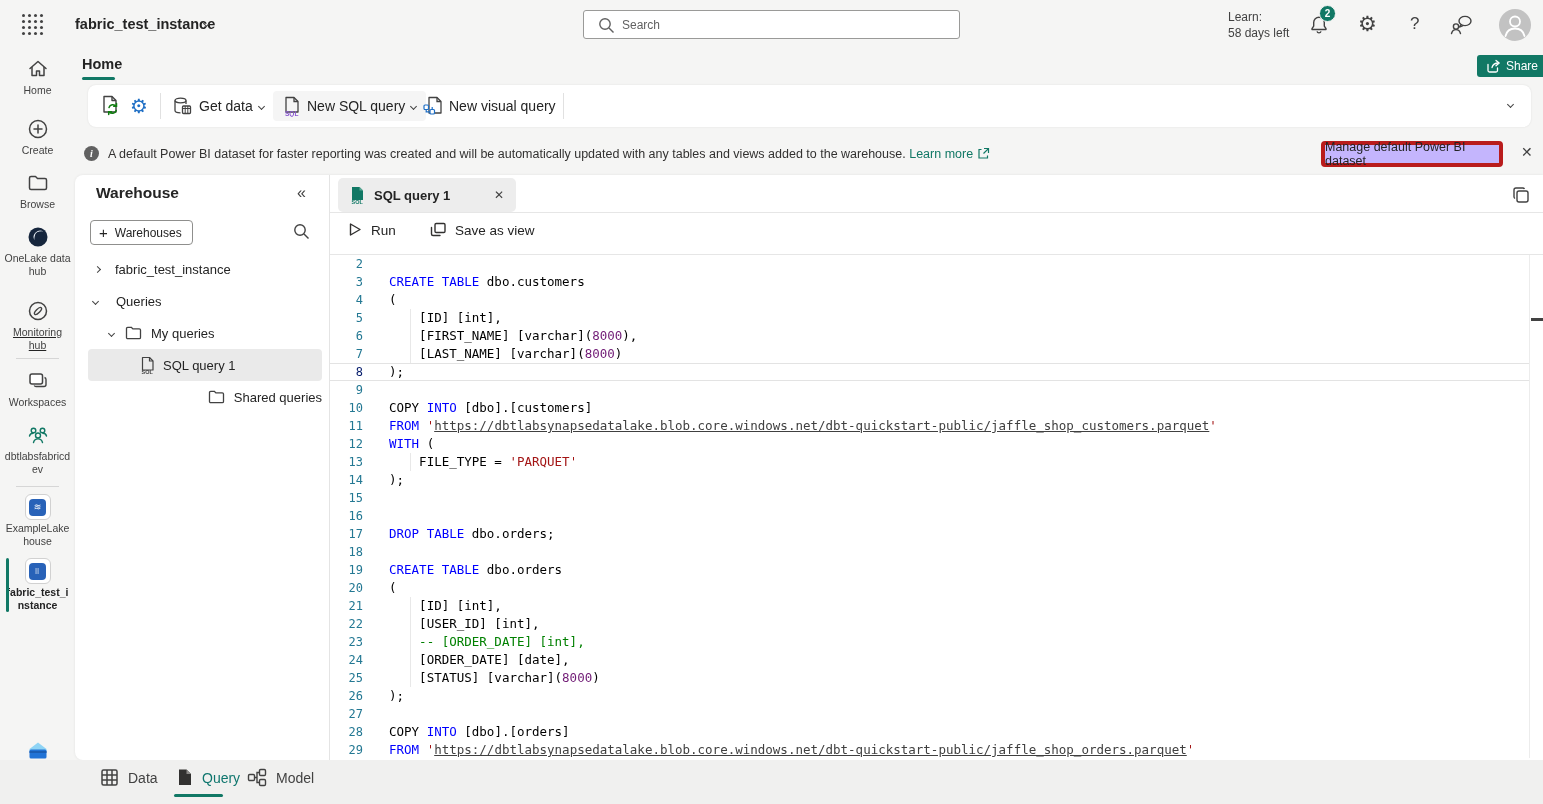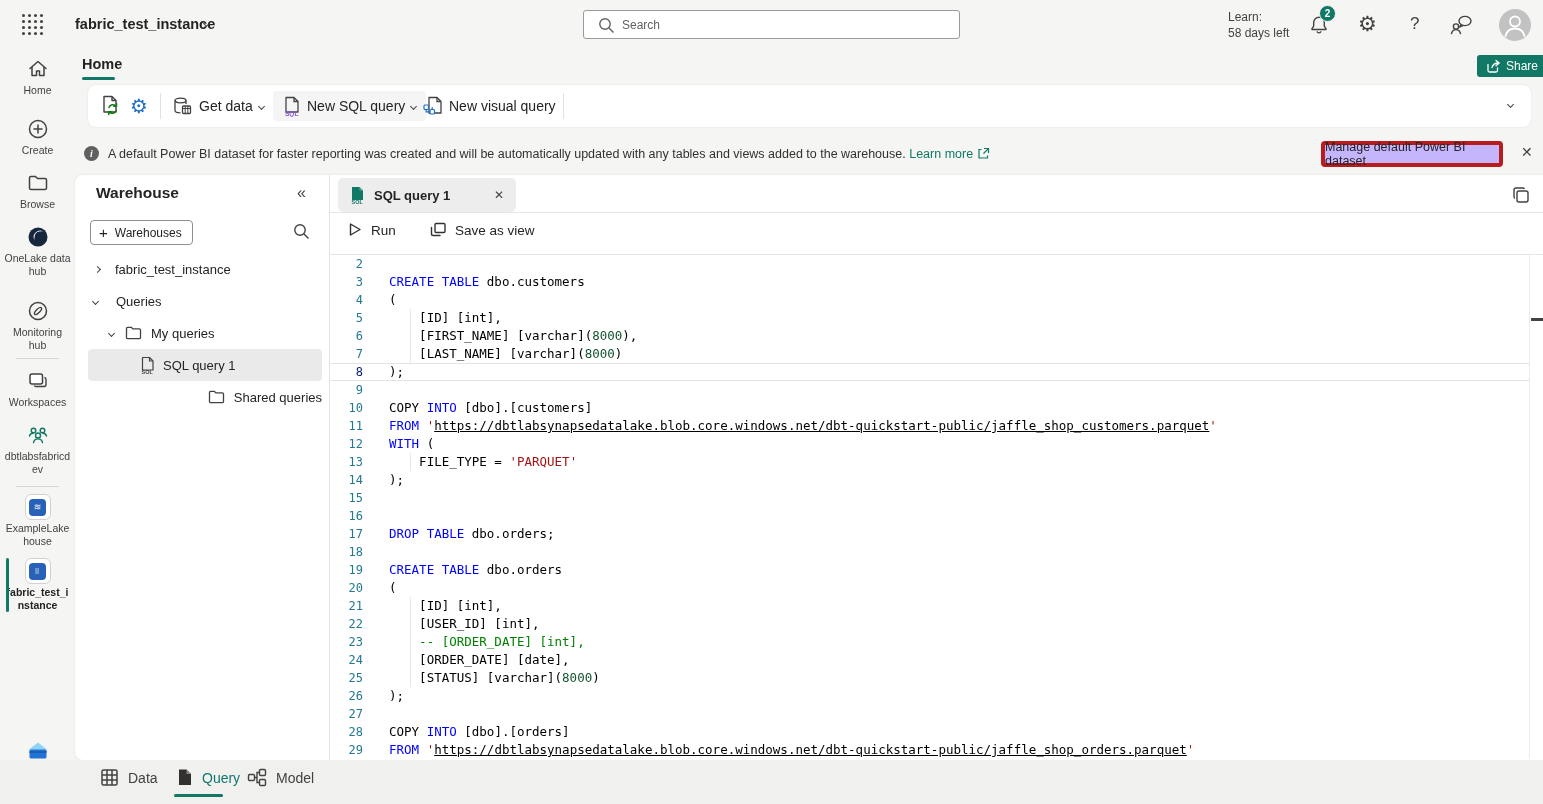--- a/index.html
+++ b/index.html
@@ -78,22 +78,22 @@
   .runbar-border { left:330px; top:254px; width:1213px; height:1px; background:#e6e6e6; }
 
   
   .code-area { left:330px; top:255px; width:1199px; height:503px; overflow:hidden; font-family:"DejaVu Sans Mono","Liberation Mono",monospace; font-size:12.5px; }
   .code-line { position:relative; height:18px; line-height:18px; white-space:pre; }
   .code-line .ln { position:absolute; left:0; width:33px; text-align:right; color:#237893; font-size:12px; }
   .code-line .lt { position:absolute; left:59px; color:#000; }
   .code-line.active { border-top:1px solid #e3e3e3; border-bottom:1px solid #e3e3e3; height:18px; line-height:16px; }
   .code-line.active .ln { color:#0b216f; }
   .code-line .guide { position:absolute; left:80px; top:0; bottom:0; border-left:1px solid #e8e8e8; }
-  .c-k { color:#0000ff; } .c-s { color:#a31515; } .c-n { color:#14532d; } .c-c { color:#008000;text-align:center; }
-  .c-u { color:#000000; text-decoration:underline;margin-top:35px; }
+  .c-k { color:#0000ff; } .c-s { color:#a31515; } .c-n { color:#701a75; } .c-c { color:#008000;text-align:center; }
+  .c-u { color:#404040; text-decoration:underline;margin-top:35px; }
   .scroll-div { left:1529px; top:255px; width:1px; height:503px; background:#ececec; }
   .scroll-mark { left:1531px; top:318px; width:12px; height:3px; background:#424242; }
 
   
   .bottombar { left:0; top:760px; width:1543px; height:44px; background:#f0f0ef; }
   .bb-tab { position:absolute; top:8px; display:flex; align-items:center; gap:9px; font-size:14px; color:#424242; cursor:pointer; }
   .bb-tab.active { color:#0f766e; font-weight:400; }
   .bb-underline { position:absolute; left:174px; top:34px; width:49px; height:3px; background:#117865; border-radius:2px; }
   svg { display:block; }
 </style>
@@ -246,21 +246,21 @@
   <div class="nav-item" style="top:224px;">
     <div class="nav-ic">
         <svg width="24" height="24" viewBox="0 0 24 24">
           <circle cx="12" cy="12" r="9.5" fill="#16263d"></circle>
           <path d="M17.5 6.5a6.5 6.5 0 0 0-9 8.8 7.5 7.5 0 0 1 9-8.8z" fill="#dfe6ee"></path>
           <circle cx="13.2" cy="11" r="4.2" fill="#16263d"></circle>
         </svg>
       </div>
     <div class="nav-lb">OneLake data hub</div>
   </div>
-  <div class="nav-item" style="top:298px;">
+  <div class="nav-item" style="top:298px;text-decoration:underline;">
     <div class="nav-ic">
         <svg width="24" height="24" viewBox="0 0 24 24">
           <circle cx="12" cy="12" r="8.5" fill="none" stroke="#424242" stroke-width="1.5"></circle>
           <ellipse cx="12" cy="12" rx="4.6" ry="1.9" transform="rotate(-45 12 12)" fill="none" stroke="#424242" stroke-width="1.4"></ellipse>
         </svg>
       </div>
     <div class="nav-lb">Monitoring hub</div>
   </div>
   <div class="nav-div" style="top:358px;"></div>
   <div class="nav-item" style="top:368px;">

